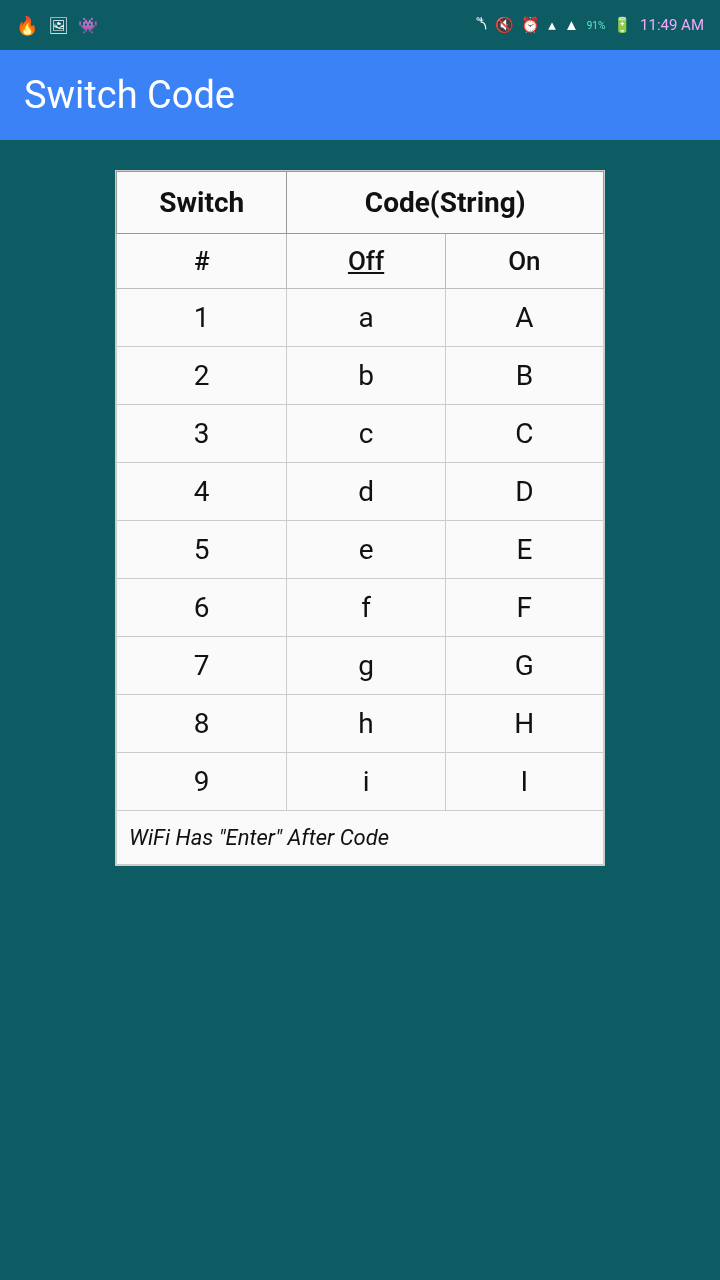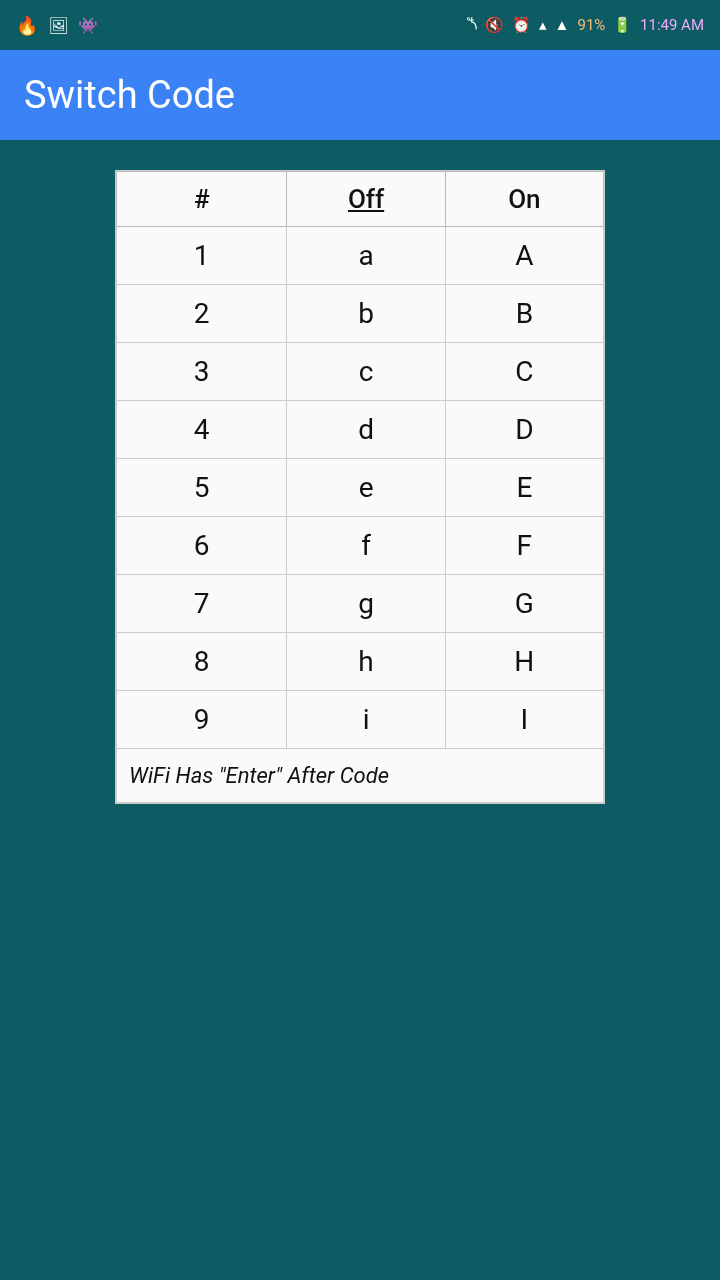--- a/index.html
+++ b/index.html
@@ -123,37 +123,41 @@
     <span style="color:white;font-size:16px;">🖼</span>
 
     <span style="color:white;font-size:16px;">👾</span>
   </div>
   <div class="status-bar-right">
     <span style="font-size:16px;">⯲</span>
     <span style="font-size:15px;">🔇</span>
     <span style="font-size:15px;">⏰</span>
     <span style="font-size:15px;">▴</span>
     <span style="font-size:15px;">▲</span>
-    <span style="font-size:15px;color:#fdba74;">91%</span>
+    <span style="font-size:10px;color:#5eead4;">91%</span>
     <span style="font-size:15px;">🔋</span>
     <span style="color:#f0abfc;font-size:15px;">
       <span>11:49</span> <span>AM</span>
     </span>
   </div>
 </div>
 
 <div class="app-bar">
   <span class="app-bar-title">Switch Code</span>
 </div>
 
 <div class="main-content">
   <div class="table-container">
     <table>
 
       <tbody>
+          <tr class="header-row">
+        <td class="col-switch">Switch</td>
+        <td colspan="2">Code(String)</td>
+      </tr>
 
       <tr class="sub-header-row">
         <td class="col-switch">#</td>
         <td class="col-off">Off</td>
         <td class="col-on">On</td>
       </tr>
 
       <tr class="data-row">
         <td>1</td>
         <td>a</td>

